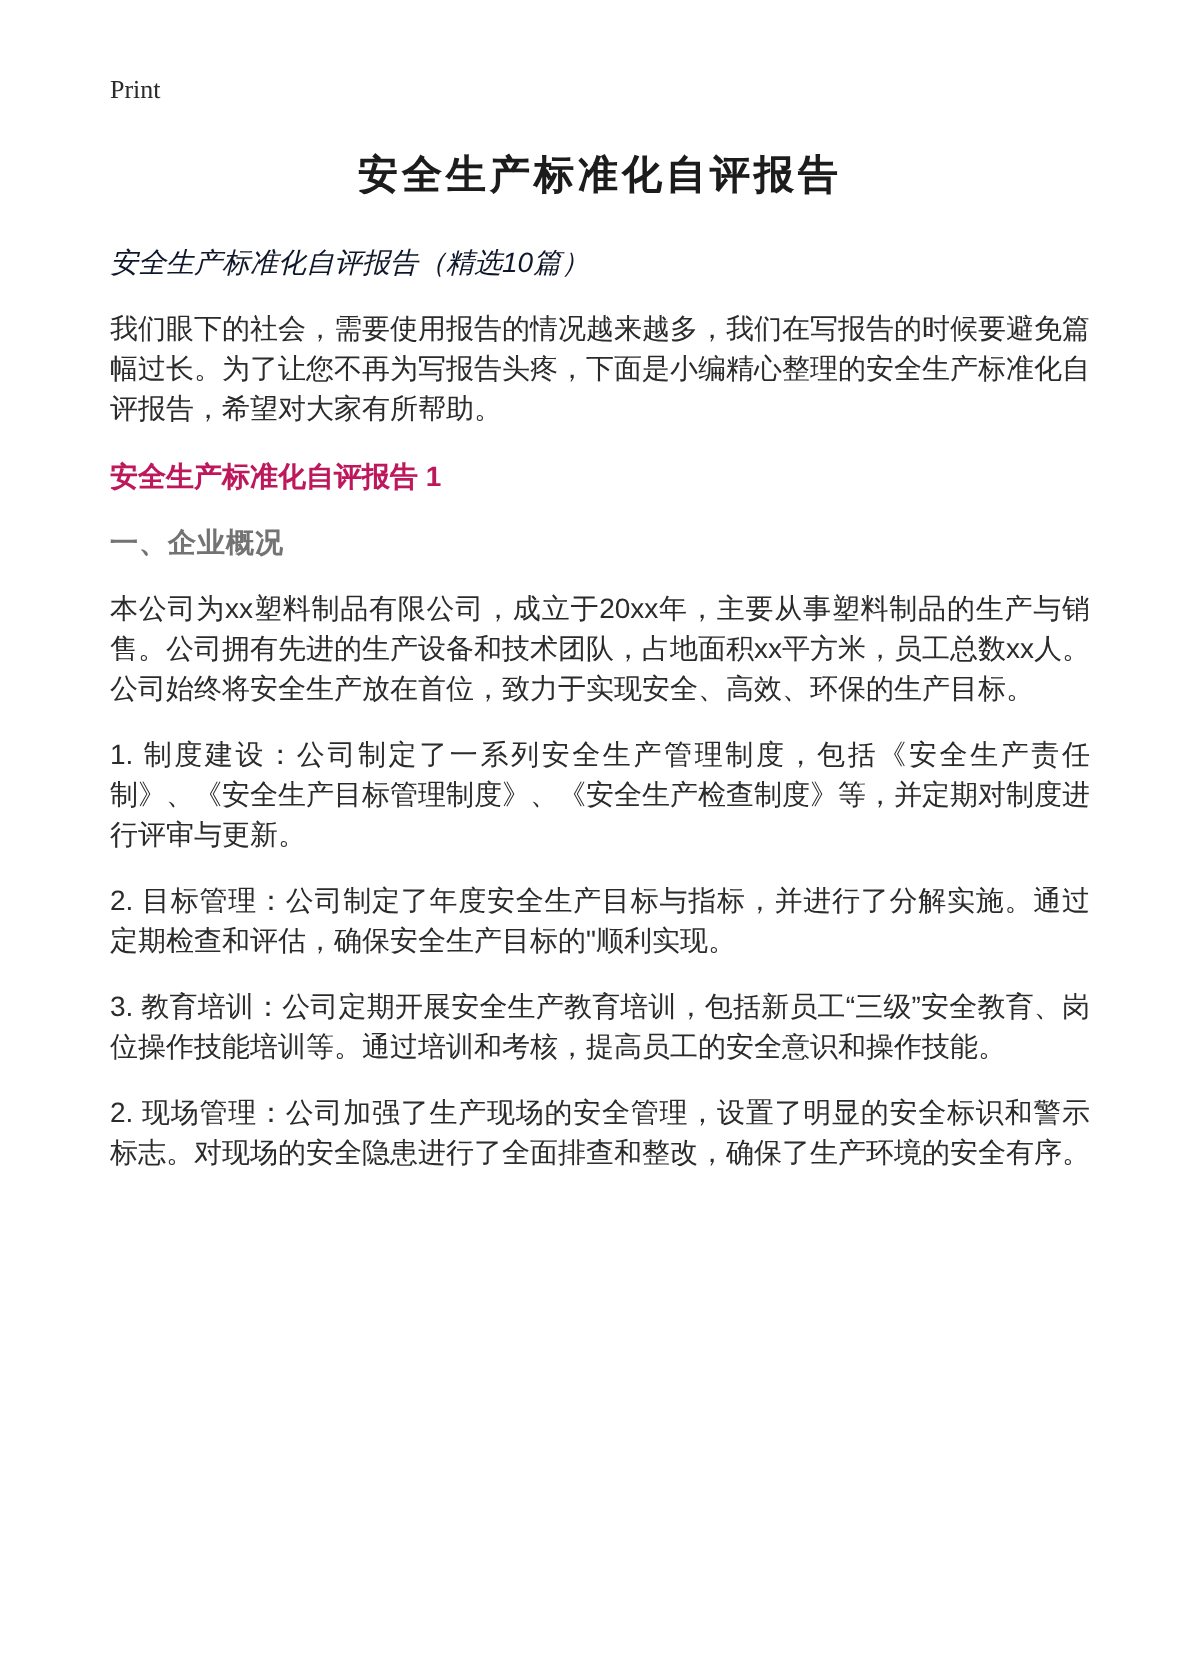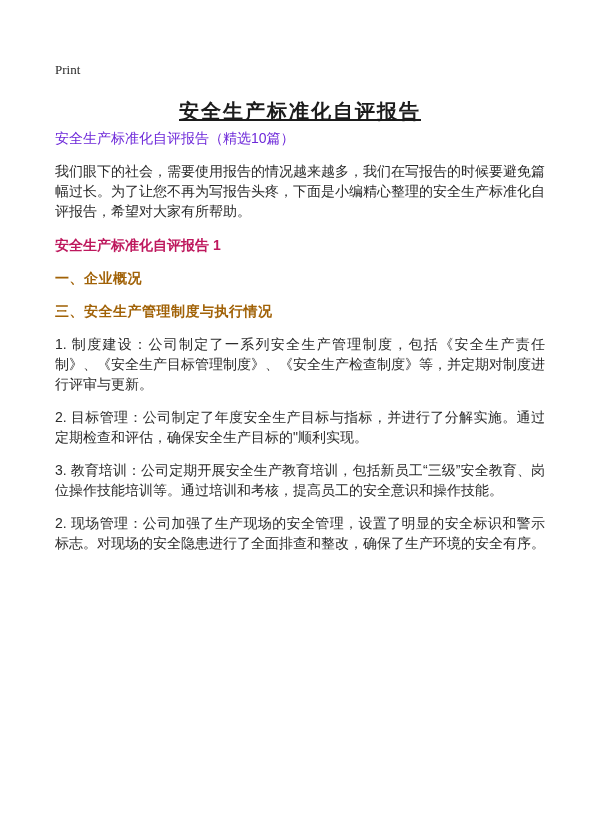--- a/index.html
+++ b/index.html
@@ -11,88 +11,88 @@
     width: 600px;
     height: 828px;
     overflow: hidden;
     font-family: "Liberation Sans", sans-serif;
     color: #2b2b2b;
   }
   .page {
     box-sizing: border-box;
     width: 600px;
     height: 828px;
-    padding: 60px 55px 0 55px;
+    padding: 36px 55px 0 55px;
     background: #ffffff;
   }
   .print-link {
     font-family: "Liberation Serif", serif;
     font-size: 13px;
     color: #2b2b2b;
     display: inline-block;
     cursor: pointer;
   }
   .doc-title {
     text-align: center;
     font-size: 20px;
     font-weight: 700;
     color: #1c1c1c;
     margin: 20px 0 0 0;
     letter-spacing: 2px;
-    text-decoration: underline;
   }
   .doc-subtitle {
     font-size: 14px;
-    margin: 5px 0 0 0;
-    color: #6d28d9;
+    margin: 22px 0 0 0;
+    color: #0f172a;
+    font-style: italic;
   }
   .para {
     font-size: 14px;
     line-height: 20px;
     text-align: justify;
     margin: 13px 0 0 0;
     color: #2b2b2b;
     word-break: break-all;
   }
   .report-heading {
     font-size: 14px;
     font-weight: 700;
     margin: 16px 0 0 0;
     color: #be185d;
   }
   .section-heading {
     font-size: 14px;
     font-weight: 700;
     margin: 15px 0 0 0;
-    color: #a16207;
+    color: #737373;
     letter-spacing: 0.5px;
   }
 </style>
 </head>
 <body>
 
 <div class="page">
 
   <span class="print-link">Print</span>
 
   <h1 class="doc-title">安全生产标准化自评报告</h1>
 
   <div class="doc-subtitle">安全生产标准化自评报告（精选10篇）</div>
 
   <p class="para">我们眼下的社会，需要使用报告的情况越来越多，我们在写报告的时候要避免篇幅过长。为了让您不再为写报告头疼，下面是小编精心整理的安全生产标准化自评报告，希望对大家有所帮助。</p>
 
   <div class="report-heading">安全生产标准化自评报告 1</div>
 
   
   <div class="section-heading">一、企业概况</div>
+  <p class="para">本公司为xx塑料制品有限公司，成立于20xx年，主要从事塑料制品的生产与销售。公司拥有先进的生产设备和技术团队，占地面积xx平方米，员工总数xx人。公司始终将安全生产放在首位，致力于实现安全、高效、环保的生产目标。</p>
 
   
 
   
-  <div class="section-heading">三、安全生产管理制度与执行情况</div>
   <p class="para">1. 制度建设：公司制定了一系列安全生产管理制度，包括《安全生产责任制》、《安全生产目标管理制度》、《安全生产检查制度》等，并定期对制度进行评审与更新。</p>
   <p class="para">2. 目标管理：公司制定了年度安全生产目标与指标，并进行了分解实施。通过定期检查和评估，确保安全生产目标的"顺利实现。</p>
   <p class="para">3. 教育培训：公司定期开展安全生产教育培训，包括新员工“三级”安全教育、岗位操作技能培训等。通过培训和考核，提高员工的安全意识和操作技能。</p>
 
   
   <p class="para">2. 现场管理：公司加强了生产现场的安全管理，设置了明显的安全标识和警示标志。对现场的安全隐患进行了全面排查和整改，确保了生产环境的安全有序。</p>
 
 </div>
 
 </body></html>

